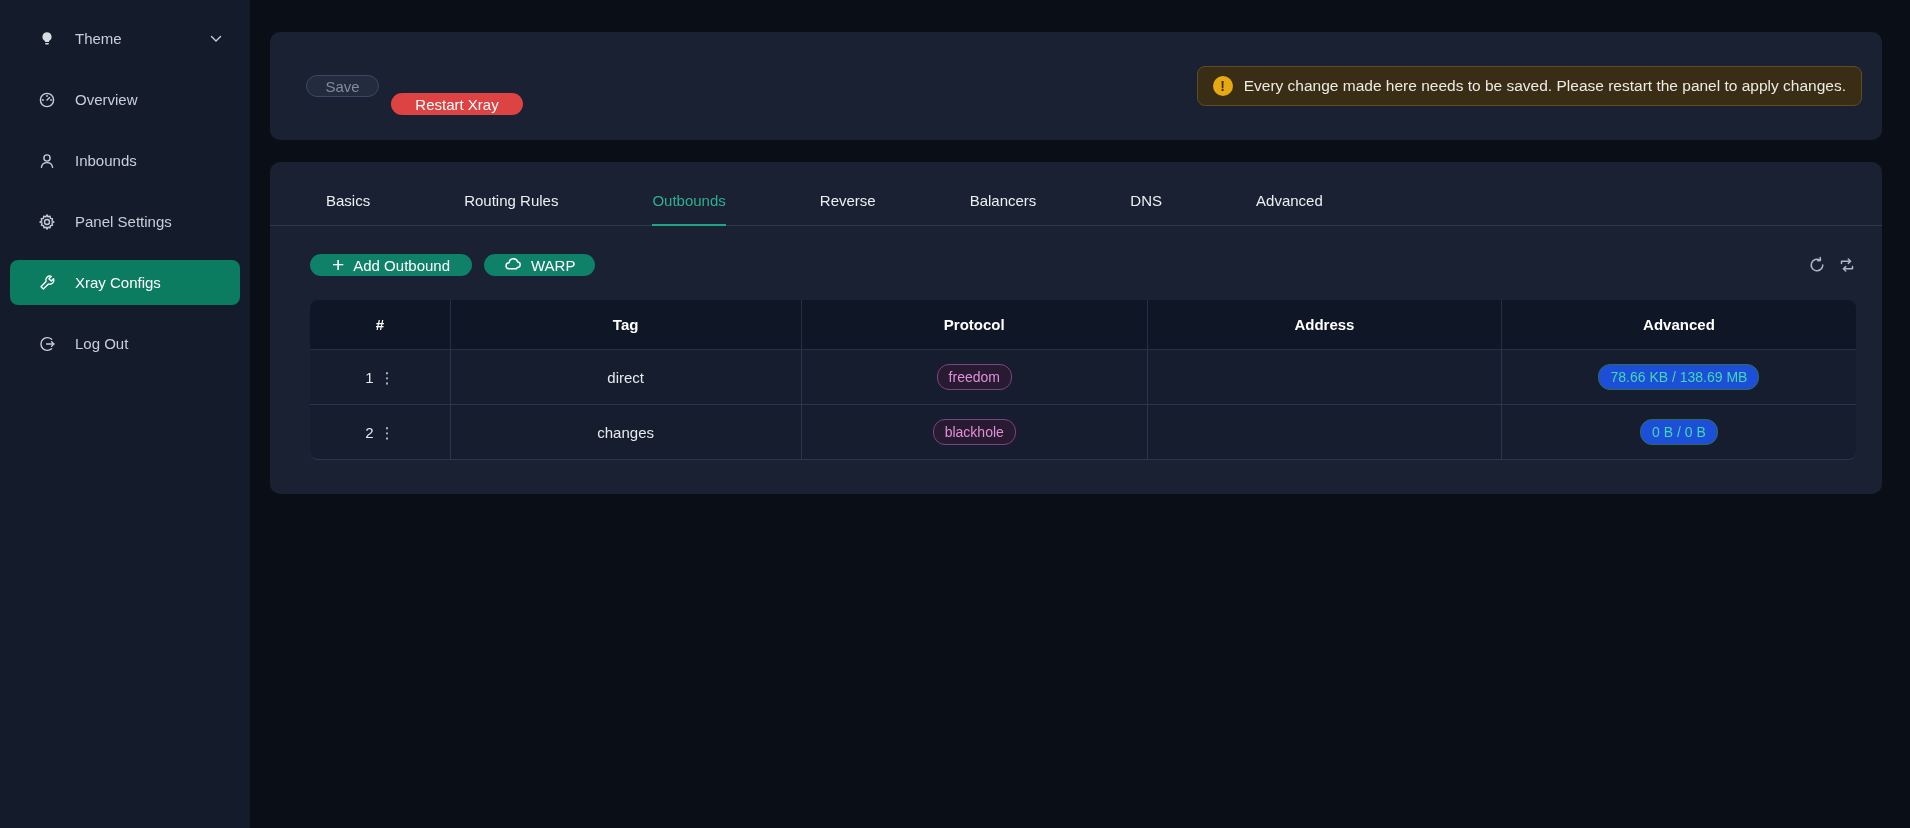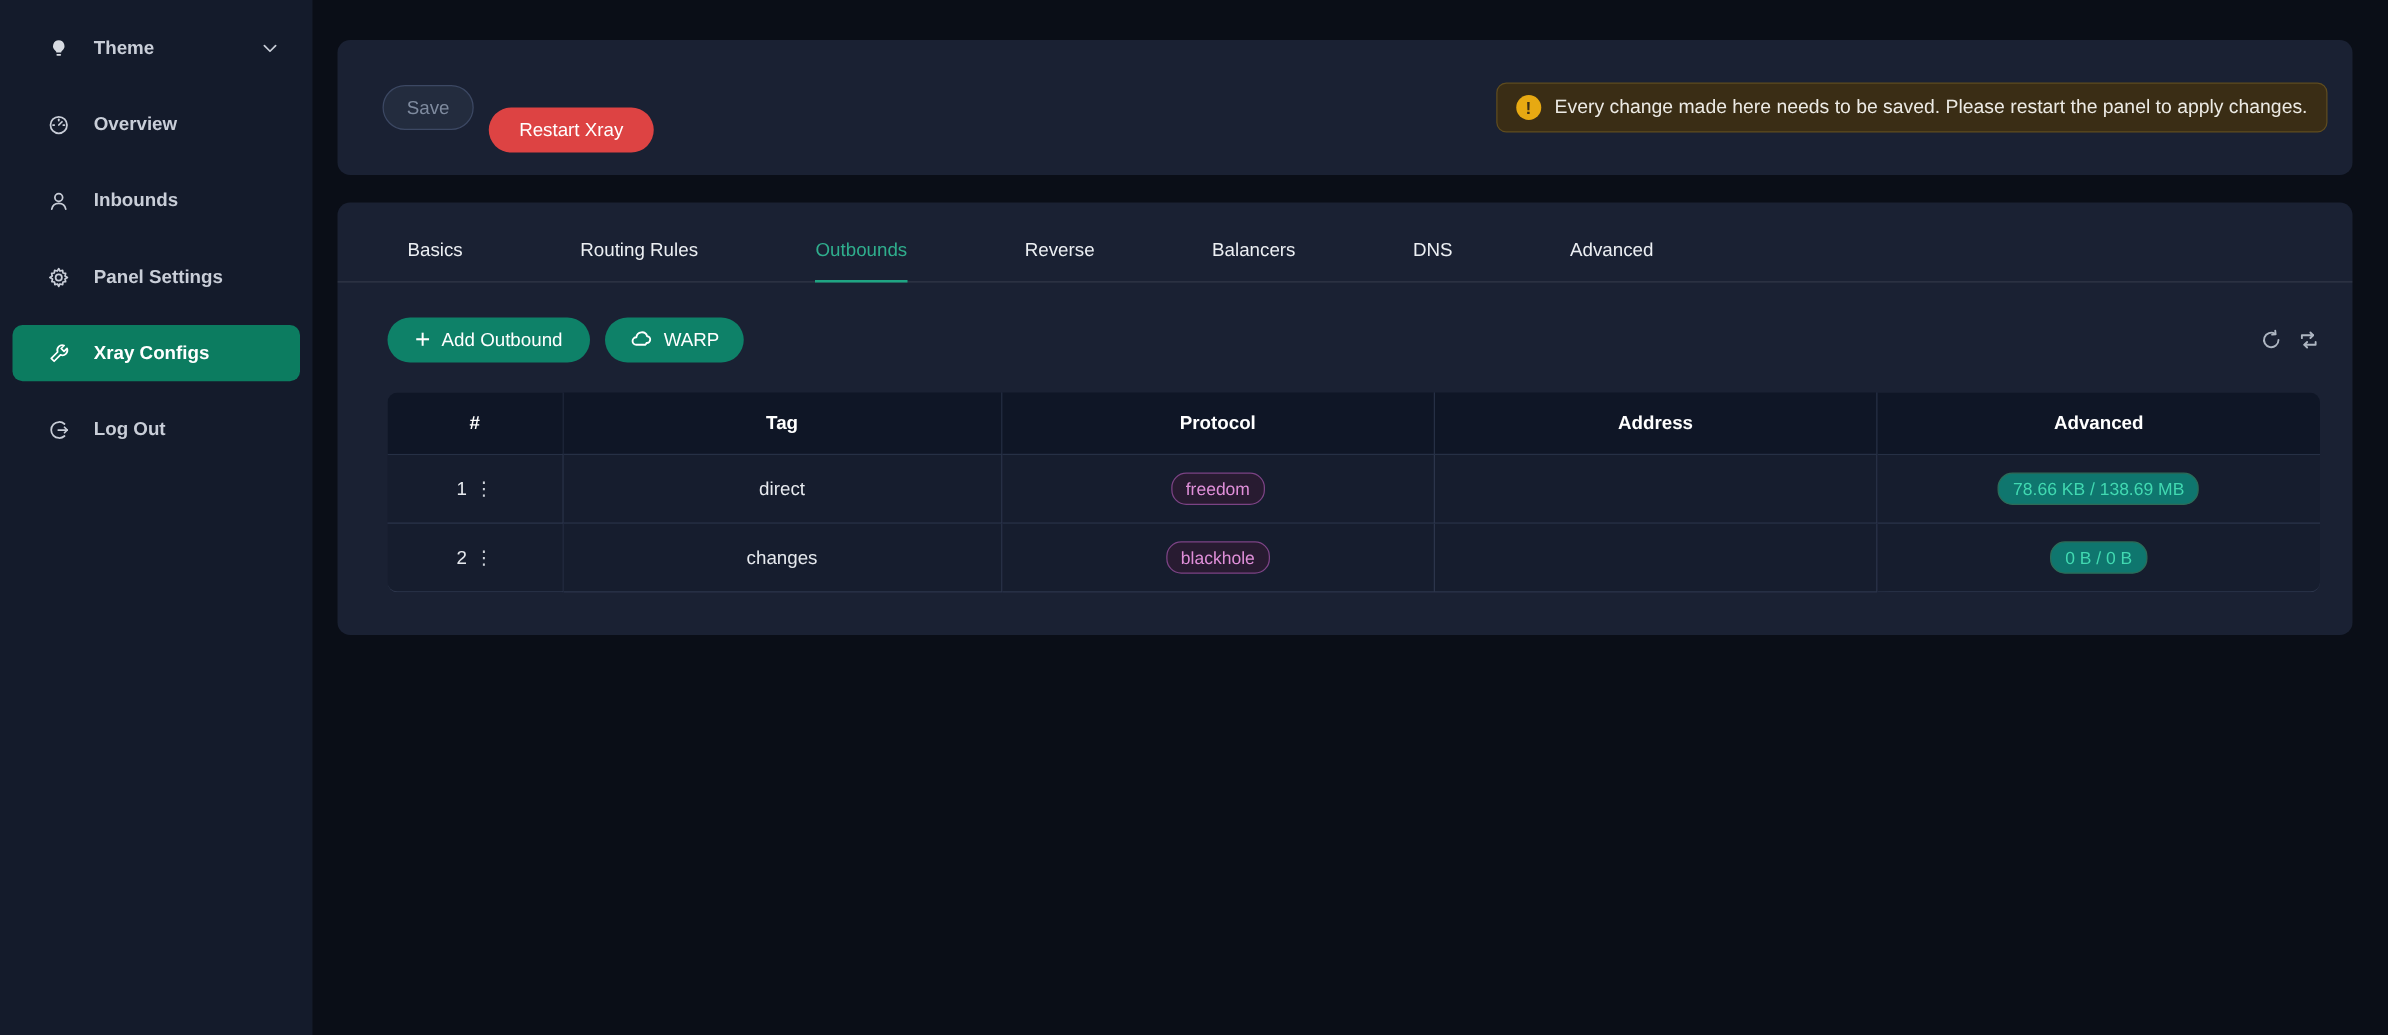--- a/index.html
+++ b/index.html
@@ -6,35 +6,35 @@
   html,body { width:1910px; height:828px; overflow:hidden; }
   body {
     font-family:"Liberation Sans", sans-serif;
     background:#0a0e17; color:#e8eaef; display:flex;
   }
   
   .sidebar { width:250px; min-width:250px; height:100%; background:#141b2b; padding-top:16px; }
   .side-item {
     height:45px; margin:0 10px 16px 10px; border-radius:8px;
     display:flex; align-items:center; padding:0 18px 0 28px;
-    color:#c9ced8; font-size:15px; font-weight:700; cursor:pointer;
+    color:#c9ced8; font-size:15px; font-weight:400; cursor:pointer;
   }
   .side-item .icn { width:18px; height:18px; display:inline-flex; align-items:center; justify-content:center; margin-right:19px; flex:none; }
   .side-item.active { background:#0c7c60; color:#ffffff; }
   .side-item .chev { margin-left:auto; display:inline-flex; }
   svg.ic { stroke:#c8cdd7; fill:none; stroke-width:1.4; stroke-linecap:round; stroke-linejoin:round; }
   .active svg.ic { stroke:#ffffff; }
 
   
   .main { flex:1; padding:32px 28px 0 20px; }
   .card { background:#1a2133; border-radius:10px; }
 
   
   .topbar { height:108px; display:flex; align-items:center; padding:0 20px 0 36px; margin-bottom:22px; }
-  .btn { border:none; border-radius:20px; height:36px; font-size:15px; font-family:inherit; cursor:pointer; display:inline-flex; align-items:center; justify-content:center; }
+  .btn { border:none; border-radius:20px; height:22px; font-size:15px; font-family:inherit; cursor:pointer; display:inline-flex; align-items:center; justify-content:center; }
   .btn-save { width:73px; background:#232c3e; border:1px solid #3c4863; color:#7f8b9f; cursor:not-allowed; }
   .btn-restart { width:132px; background:#dd4343; color:#ffffff; margin-left:12px;margin-top:36px; }
   .alert {
     margin-left:auto; display:flex; align-items:center; gap:11px;
     background:#3a2d15; border:1px solid #5f4c1f; border-radius:8px;
     padding:9px 15px; font-size:15.5px; color:#eceae4;
   }
   .warn-dot {
     width:20px; height:20px; border-radius:50%; background:#e7a912; flex:none;
     display:flex; align-items:center; justify-content:center;
@@ -67,21 +67,21 @@
   thead th:last-child { border-top-right-radius:8px; }
   tbody td { background:#161d2e; height:55px; color:#e6e9ee; border-bottom:1px solid rgba(122,140,180,0.22); }
   tbody tr:last-child td:first-child { border-bottom-left-radius:8px; }
   tbody tr:last-child td:last-child { border-bottom-right-radius:8px; }
   .numcell { display:inline-flex; align-items:center; gap:6px; }
   .dots { color:#cfd4dc; font-size:15px; cursor:pointer; line-height:1; }
   .badge {
     display:inline-block; padding:4px 11px; border-radius:12px; font-size:14px; line-height:1.2;
   }
   .badge-proto { color:#e08fd9; border:1px solid #7c4385; background:#281b31; }
-  .badge-traffic { color:#41d9b1; border:1px solid #2e6b57; background:#0f766e; }
+  .badge-traffic { color:#41d9b1; border:1px solid #2e6b57; background:#1d4ed8; }
 </style>
 </head>
 <body>
 
 <aside class="sidebar">
 
   <div class="side-item">
     <span class="icn">
       <svg class="ic" width="18" height="18" viewBox="0 0 18 18">
         <path d="M9 2.2a4.6 4.6 0 0 1 2.7 8.3c-.5.35-.7.7-.7 1.1v.4H7v-.4c0-.4-.2-.75-.7-1.1A4.6 4.6 0 0 1 9 2.2z" fill="#d7dbe2" stroke="none"></path>

